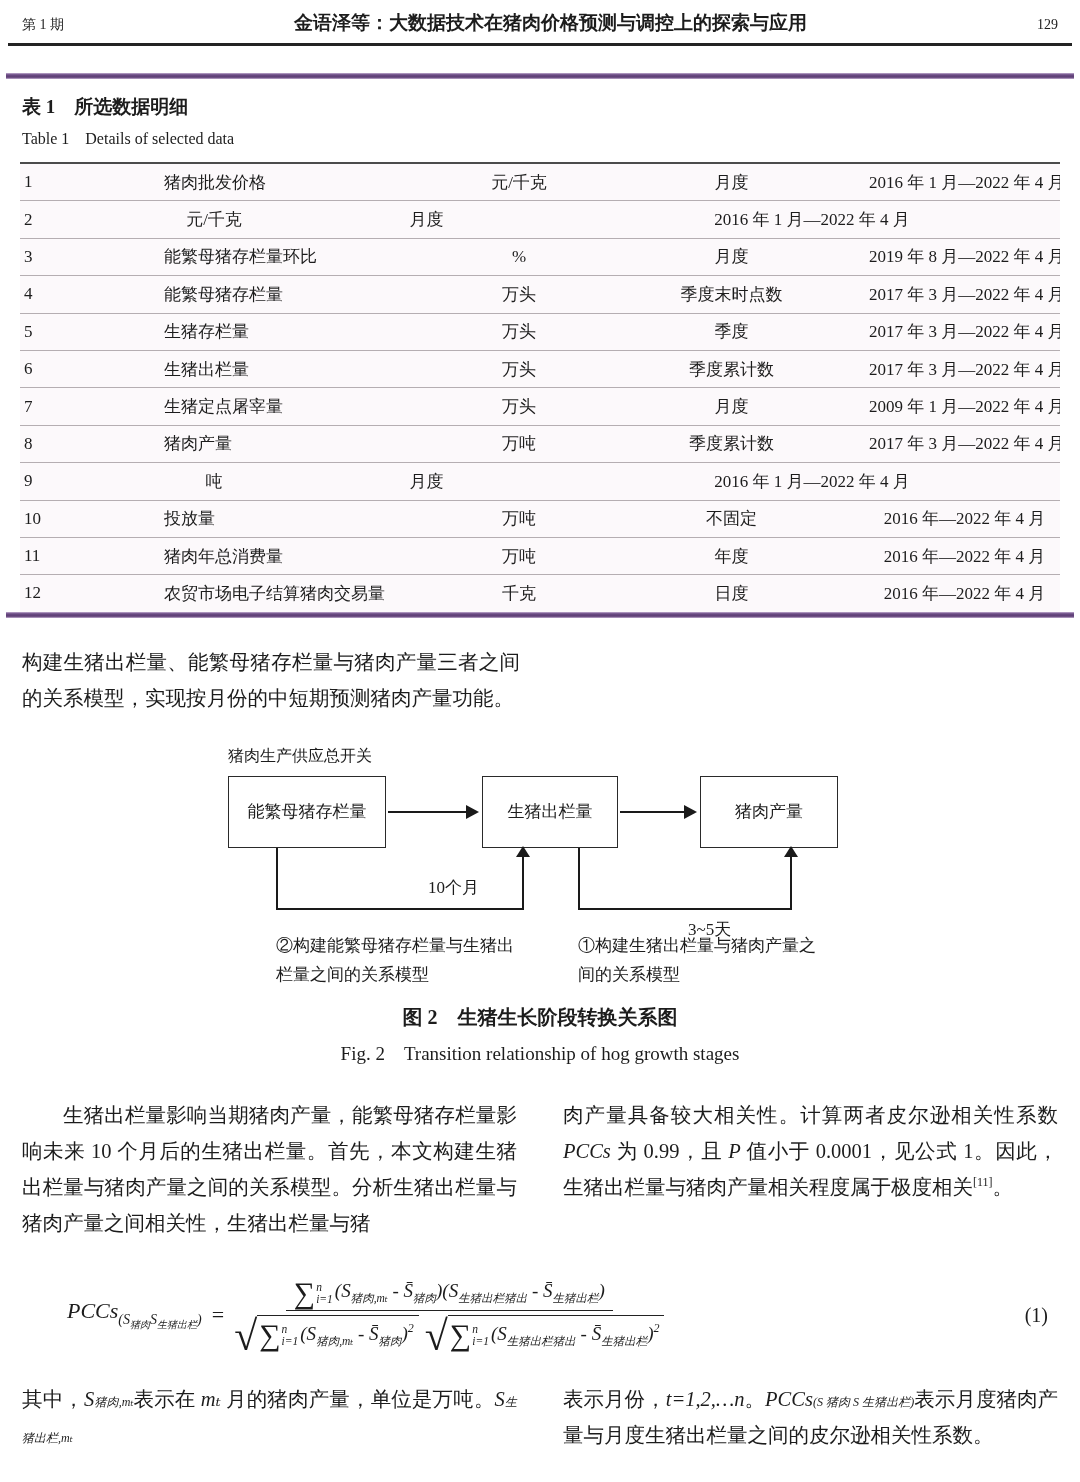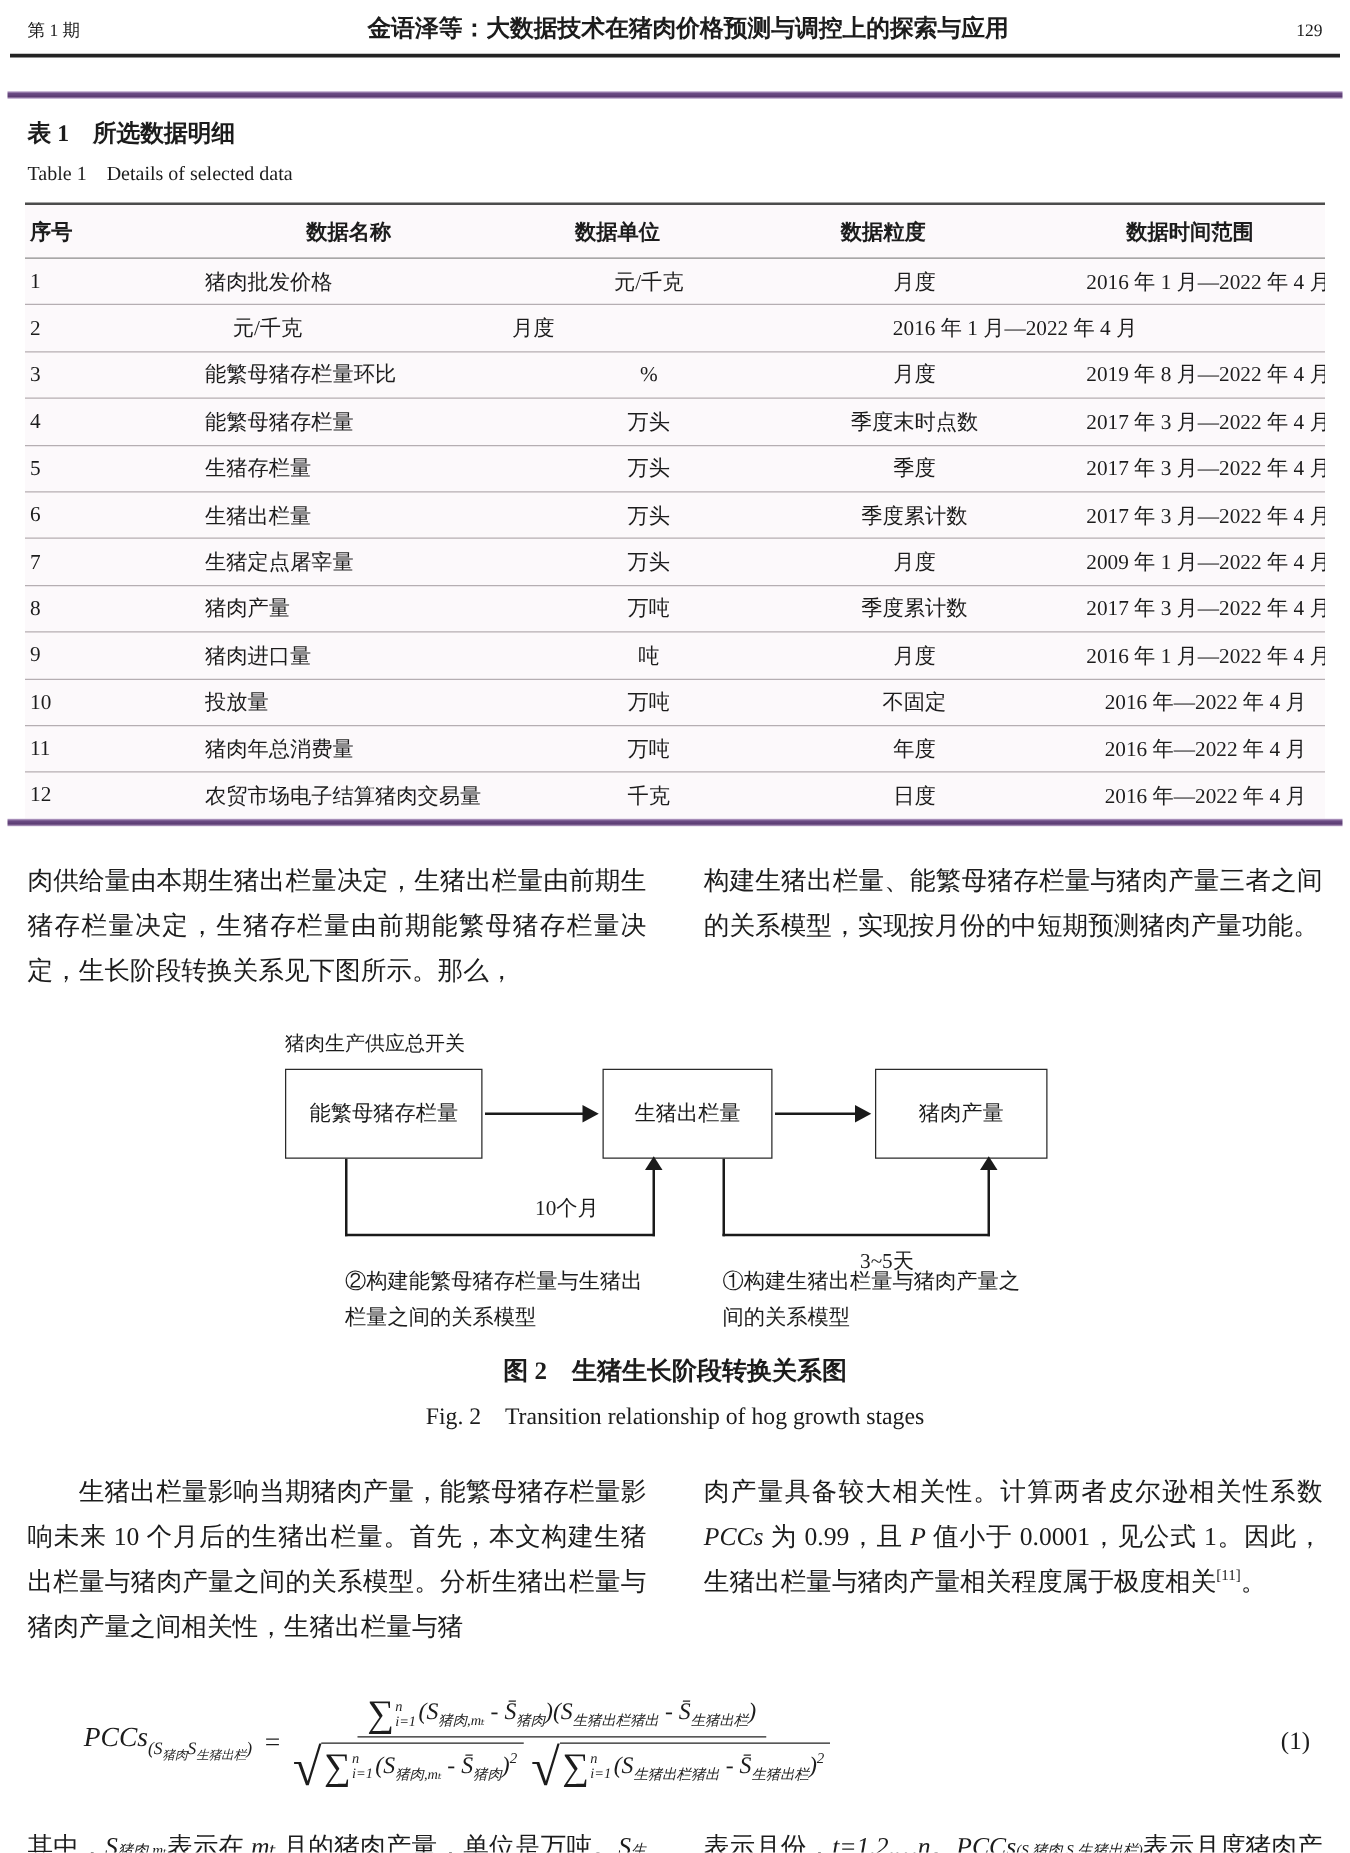--- a/index.html
+++ b/index.html
@@ -91,27 +91,20 @@
   <span class="rh-title">金语泽等：大数据技术在猪肉价格预测与调控上的探索与应用</span>
   <span class="rh-page">129</span>
 </div>
 <div class="rule-dark"></div>
 <div class="rule-purple"></div>
 
 <div class="tcap-zh">表 1　所选数据明细</div>
 <div class="tcap-en">Table 1　Details of selected data</div>
 
 <div class="dtable">
-  <div class="thead-row">
-    <div class="tcell c0">序号</div>
-    <div class="tcell c1">数据名称</div>
-    <div class="tcell c2">数据单位</div>
-    <div class="tcell c3">数据粒度</div>
-    <div class="tcell c4">数据时间范围</div>
-  </div>
   <div>
       <div class="trow">
         <div class="tcell c0">1</div>
         <div class="tcell c1">猪肉批发价格</div>
         <div class="tcell c2">元/千克</div>
         <div class="tcell c3">月度</div>
         <div class="tcell c4">2016 年 1 月—2022 年 4 月</div>
       </div>
       <div class="trow">
         <div class="tcell c0">2</div>
@@ -156,21 +149,20 @@
       </div>
       <div class="trow">
         <div class="tcell c0">8</div>
         <div class="tcell c1">猪肉产量</div>
         <div class="tcell c2">万吨</div>
         <div class="tcell c3">季度累计数</div>
         <div class="tcell c4">2017 年 3 月—2022 年 4 月</div>
       </div>
       <div class="trow">
         <div class="tcell c0">9</div>
-        <div class="tcell c1">猪肉进口量</div>
         <div class="tcell c2">吨</div>
         <div class="tcell c3">月度</div>
         <div class="tcell c4">2016 年 1 月—2022 年 4 月</div>
       </div>
       <div class="trow">
         <div class="tcell c0">10</div>
         <div class="tcell c1">投放量</div>
         <div class="tcell c2">万吨</div>
         <div class="tcell c3">不固定</div>
         <div class="tcell c4">2016 年—2022 年 4 月</div>
@@ -187,23 +179,20 @@
         <div class="tcell c1">农贸市场电子结算猪肉交易量</div>
         <div class="tcell c2">千克</div>
         <div class="tcell c3">日度</div>
         <div class="tcell c4">2016 年—2022 年 4 月</div>
       </div>
     </div>
 </div>
 <div class="rule-purple" style="margin-top:0;"></div>
 
 <div class="twocol mt26">
-  <div class="colL">
-    <p class="fs-body">肉供给量由本期生猪出栏量决定，生猪出栏量由前期生猪存栏量决定，生猪存栏量由前期能繁母猪存栏量决定，生长阶段转换关系见下图所示。那么，</p>
-  </div>
   <div class="colR">
     <p class="fs-body">构建生猪出栏量、能繁母猪存栏量与猪肉产量三者之间的关系模型，实现按月份的中短期预测猪肉产量功能。</p>
   </div>
 </div>
 
 <div class="diagram">
   <div class="dg-label">猪肉生产供应总开关</div>
   <div class="dg-box b1">
     <span>能繁母猪存栏量</span>
   </div>

